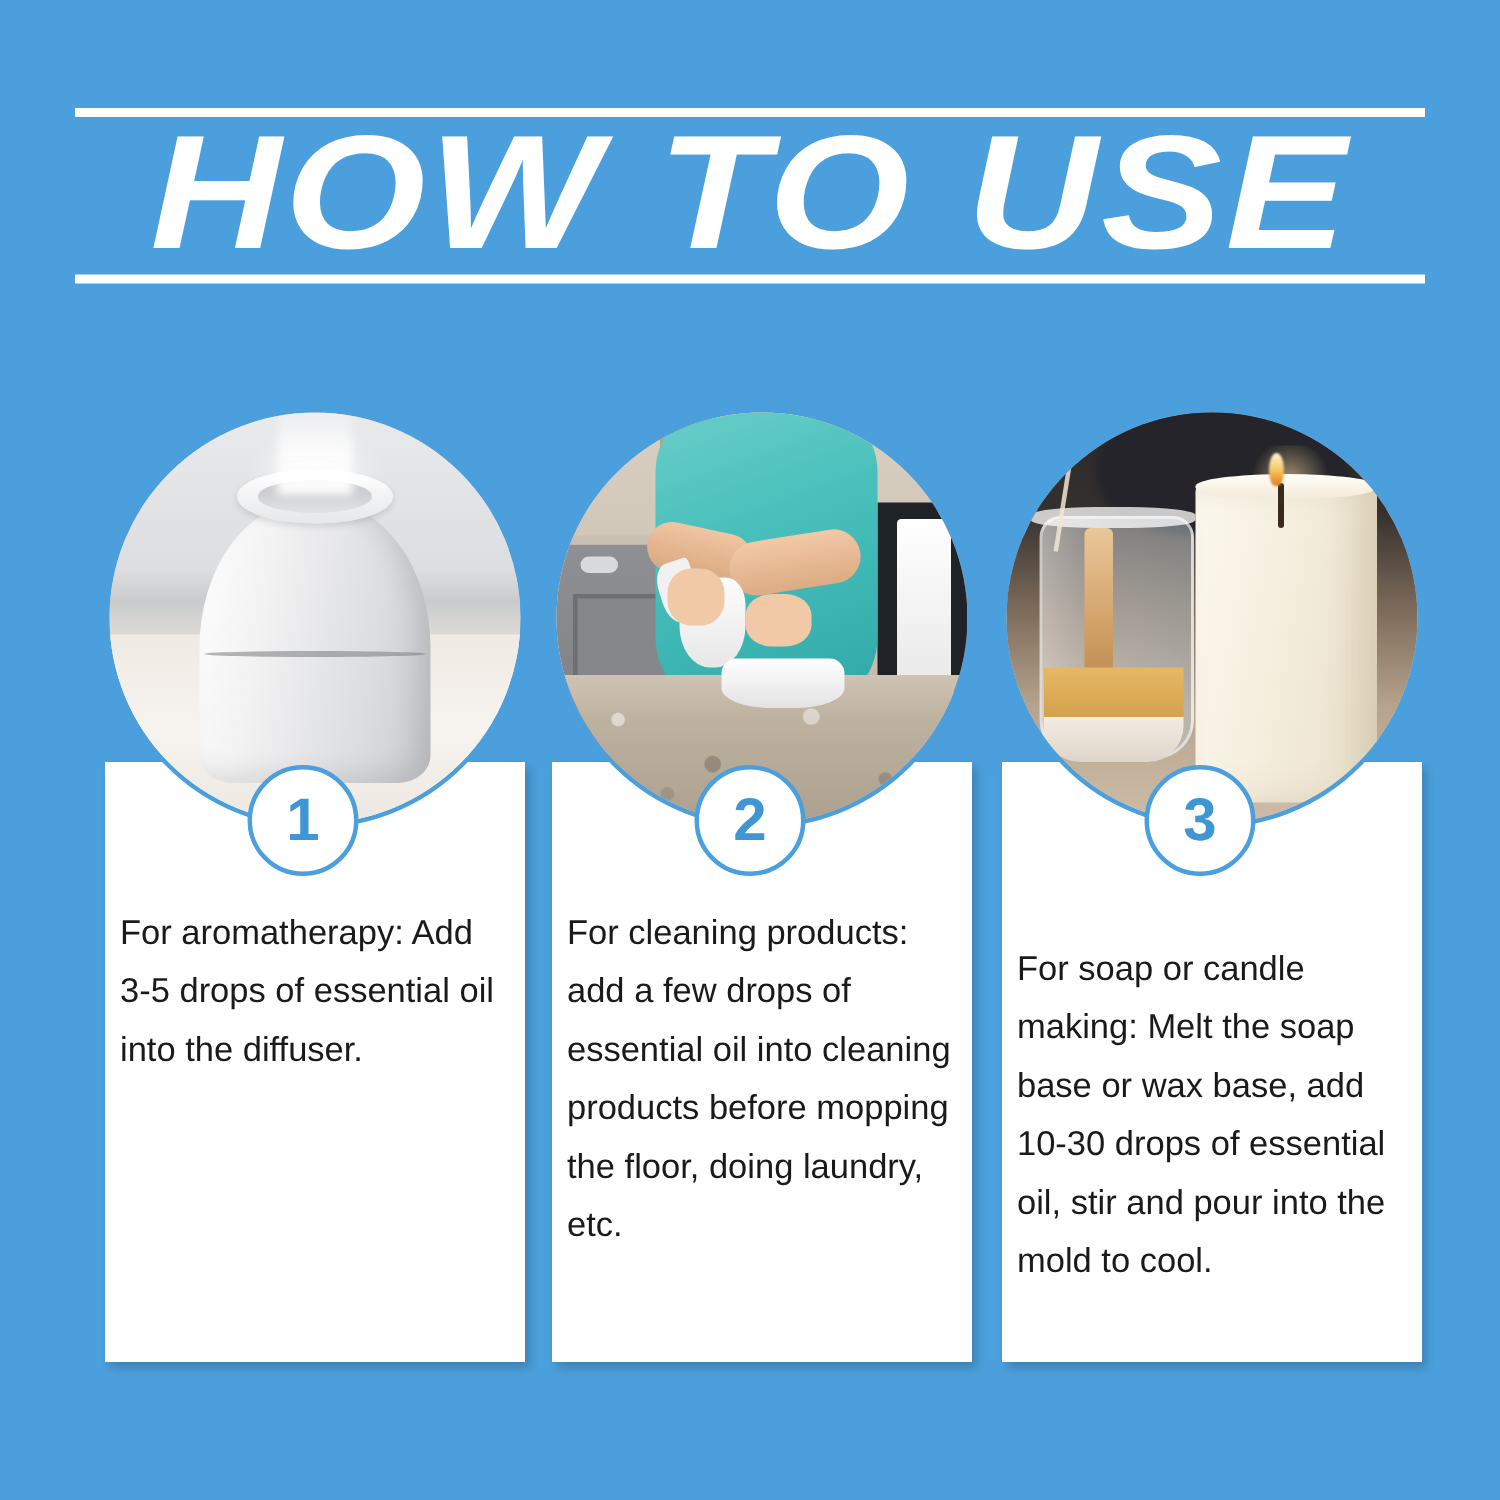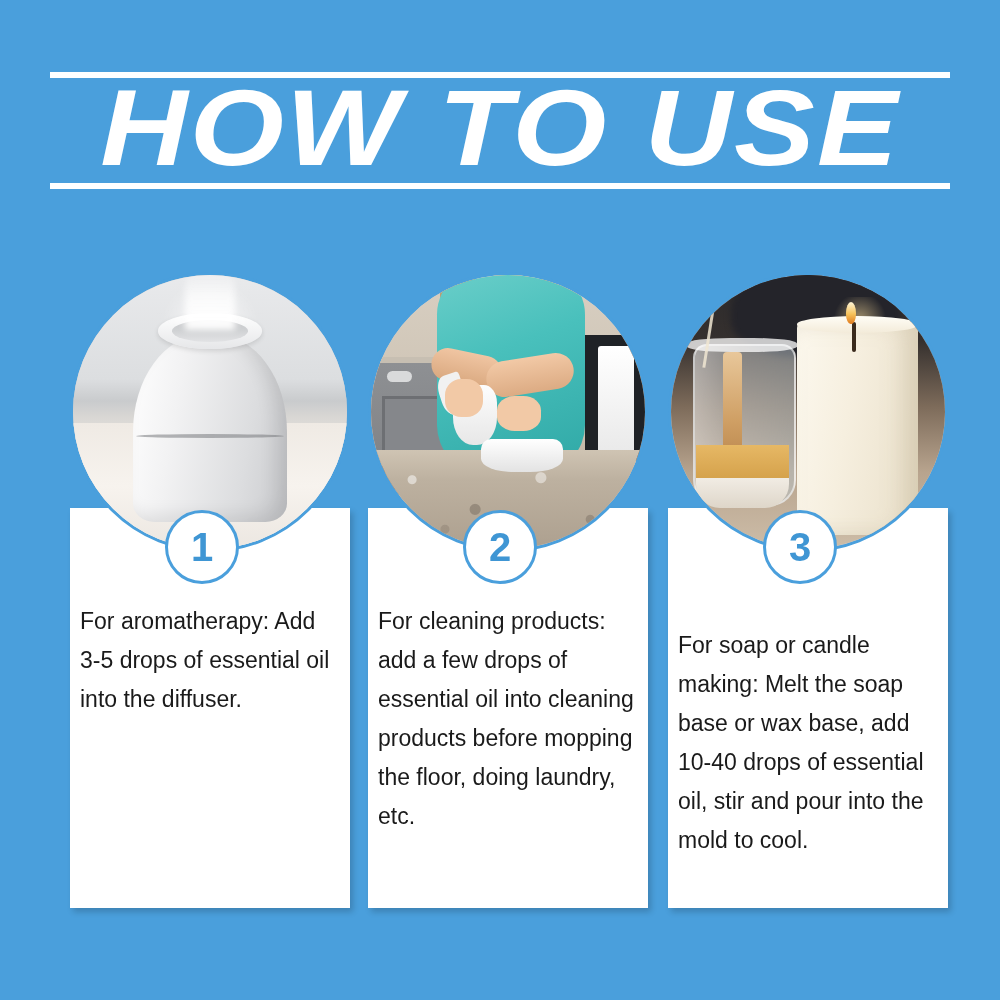--- a/index.html
+++ b/index.html
@@ -424,16 +424,16 @@
         <div class="p3-dripper"></div>
         <div class="p3-glow"></div>
         <div class="p3-candle"></div>
         <div class="p3-candle-top"></div>
         <div class="p3-wick"></div>
         <div class="p3-flame"></div>
       </div>
     </div>
 
     <div class="card-badge">3</div>
-    <div class="card-text">For soap or candle making: Melt the soap base or wax base, add 10-40 drops of essential oil, stir and pour into the mold to cool.</div>
+    <div class="card-text">For soap or candle making: Melt the soap base or wax base, add 10-30 drops of essential oil, stir and pour into the mold to cool.</div>
   </div>
 
 </div>
 
 </body></html>

